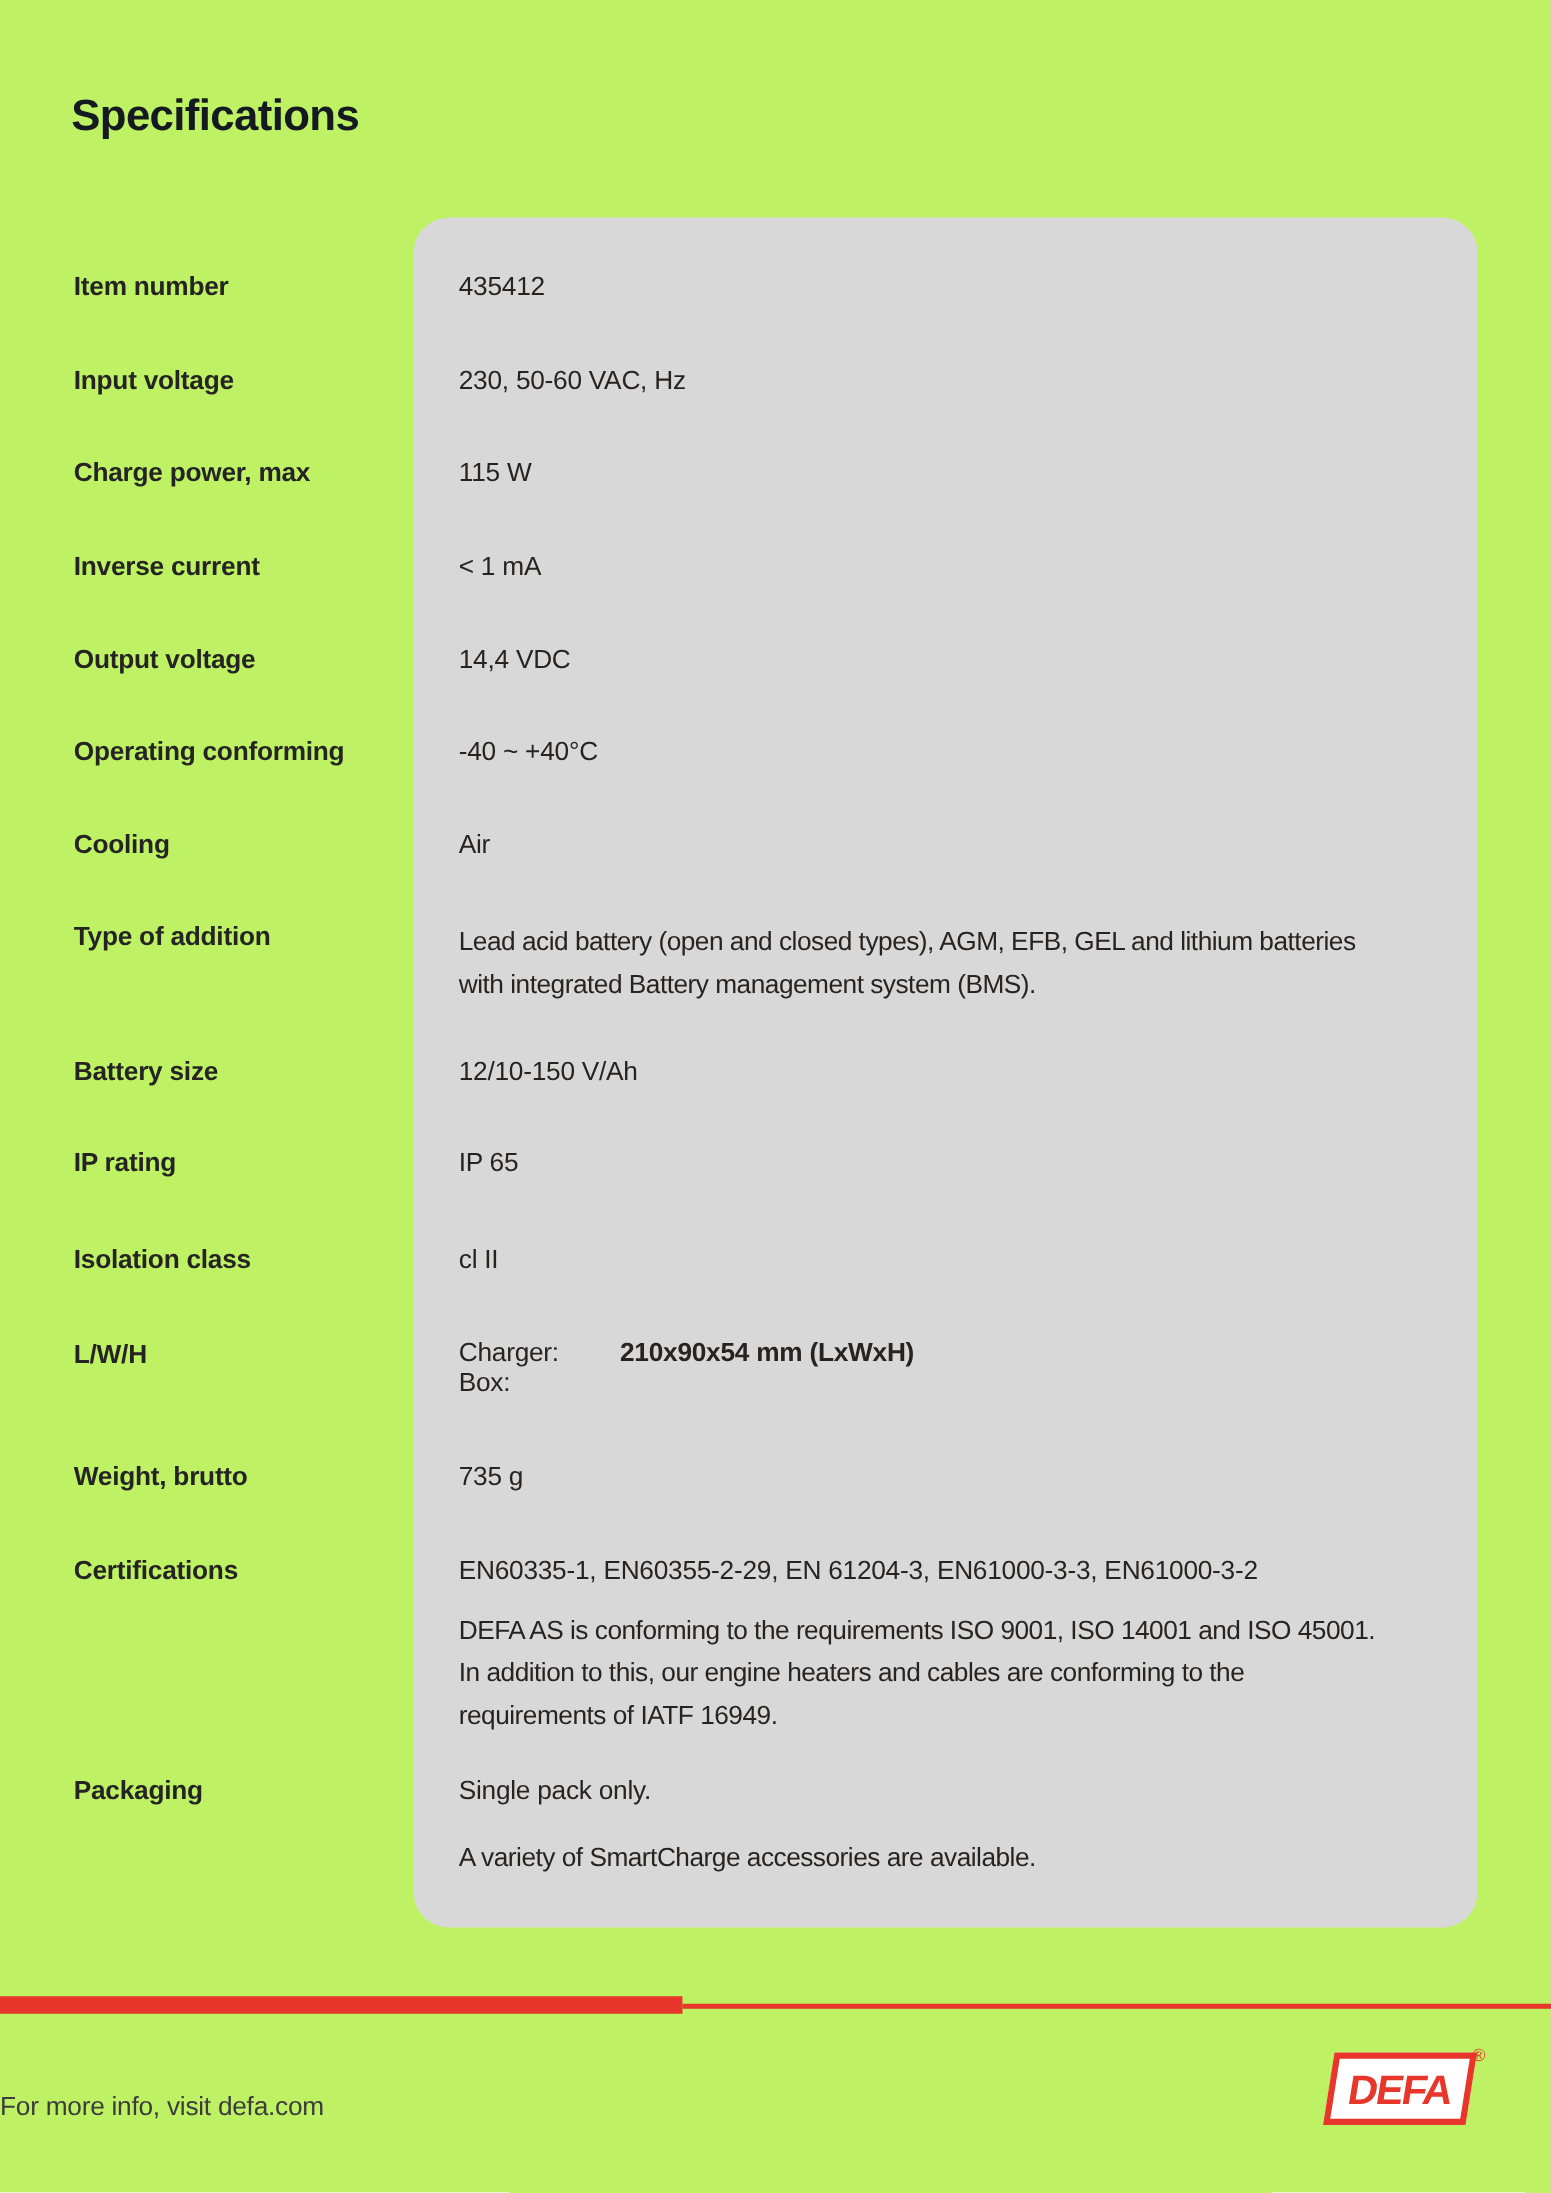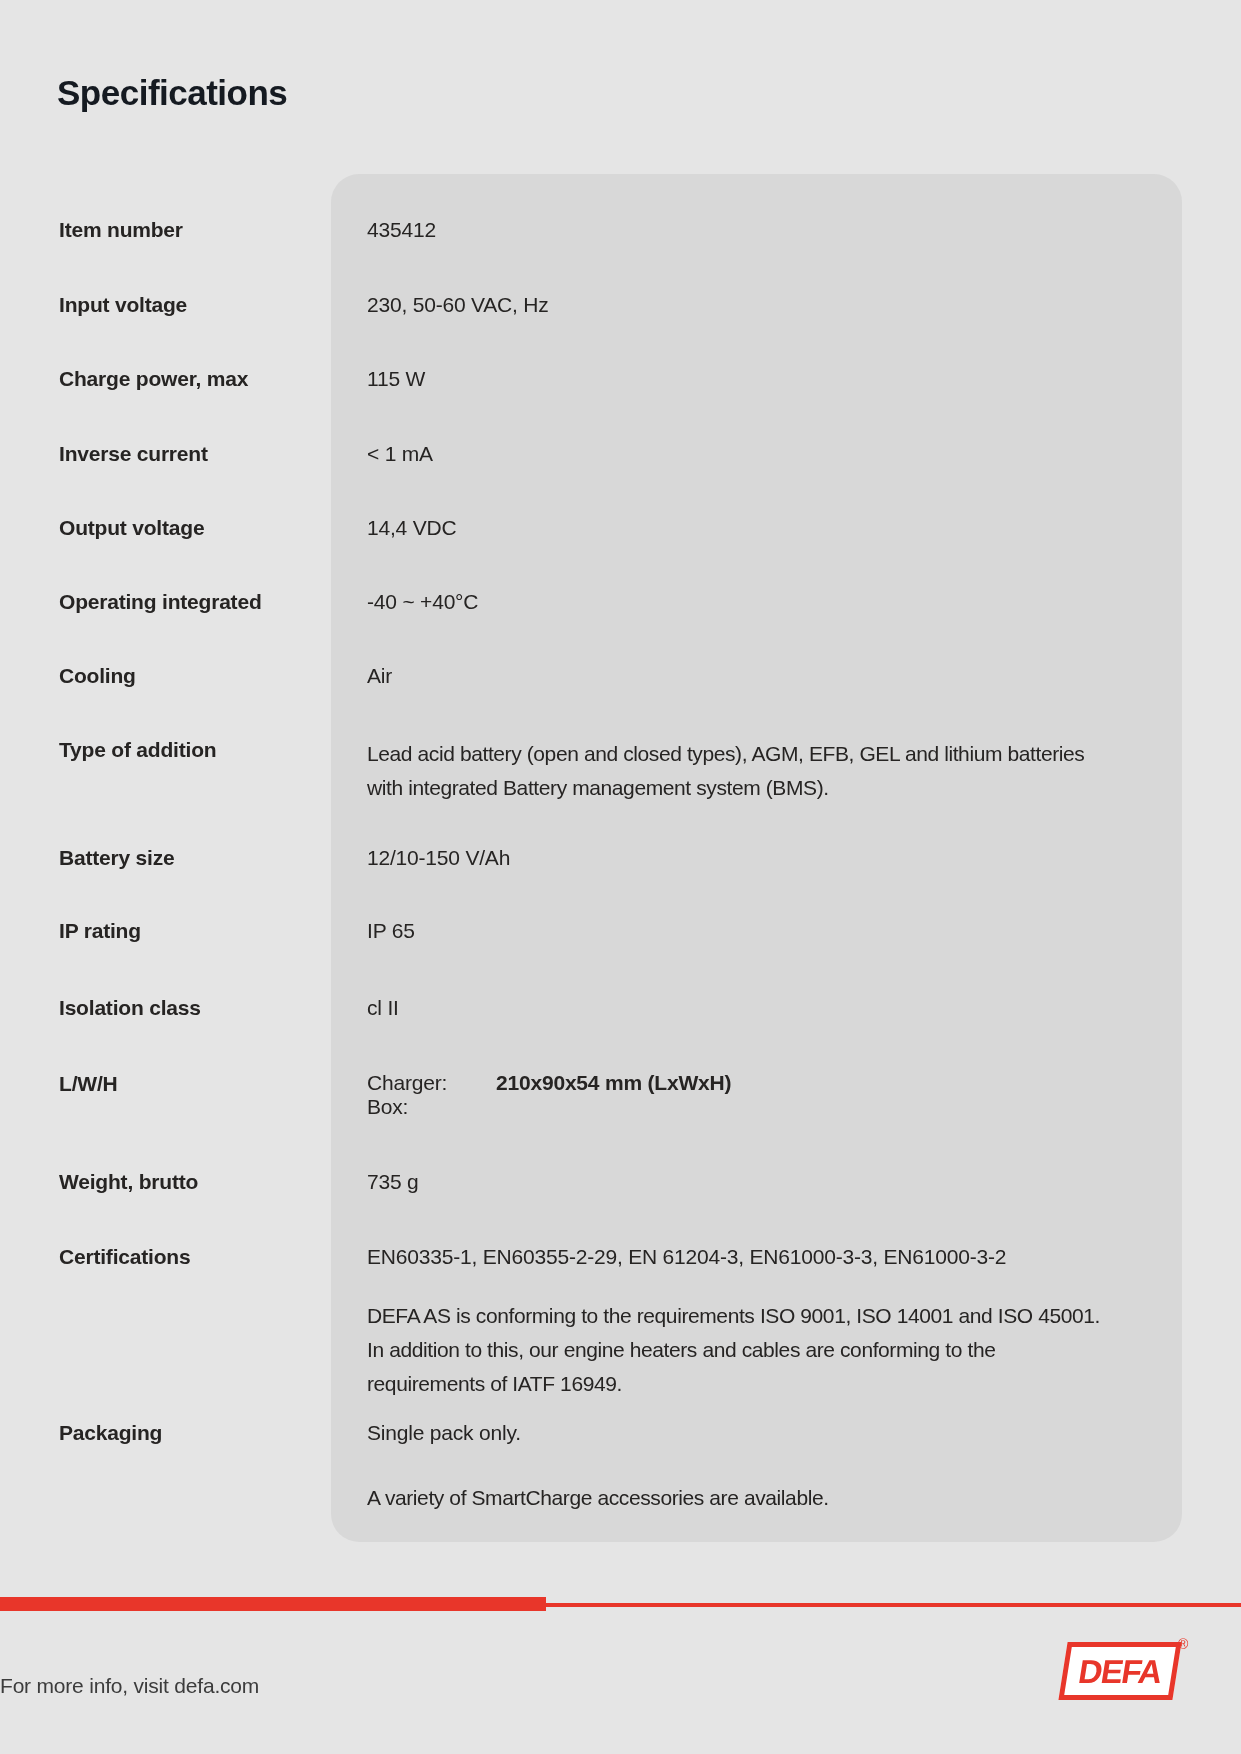--- a/index.html
+++ b/index.html
@@ -1,19 +1,19 @@
 <!DOCTYPE html>
 <html><head>
 <meta charset="utf-8">
 <style>
   html,body{margin:0;padding:0;background:#ffffff;}
   .page{
     position:relative;
     width:1241px;height:1754px;
-    background:#e5e5e5;
+    background:#bef264;
     font-family:"Liberation Sans", sans-serif;
     color:#2a2827;
     overflow:hidden;
   }
   .page-title{
     position:absolute;left:57px;top:72px;
     font-size:35px;line-height:42px;font-weight:700;
     letter-spacing:-0.5px;color:#151a21;
   }
   .spec-panel{
@@ -29,21 +29,21 @@
   }
   .row .val{
     position:absolute;left:367px;top:0;width:795px;
     font-size:21px;line-height:26px;font-weight:400;
     letter-spacing:-0.2px;color:#262423;
   }
   .val.multiline{white-space:pre;line-height:34px;letter-spacing:-0.4px;}
   .para{
     position:absolute;left:367px;width:795px;
     font-size:21px;line-height:34px;font-weight:400;
-    letter-spacing:-0.4px;color:#262423;white-space:pre;margin-top:11px;
+    letter-spacing:-0.4px;color:#262423;white-space:pre;
   }
   
   .lwh-line{position:relative;height:24px;}
   .lwh-key{
     position:absolute;left:367px;top:0;width:120px;
     font-size:21px;line-height:24px;font-weight:400;color:#262423;letter-spacing:-0.2px;
   }
   .lwh-val{
     position:absolute;left:496px;top:0;width:600px;
     font-size:21px;line-height:24px;font-weight:700;color:#262423;letter-spacing:-0.2px;
@@ -107,21 +107,21 @@
     <div class="lbl">Inverse current</div>
     <div class="val">&lt; 1 mA</div>
   </div>
 
   <div class="row" style="top:515px">
     <div class="lbl">Output voltage</div>
     <div class="val">14,4 VDC</div>
   </div>
 
   <div class="row" style="top:589px">
-    <div class="lbl">Operating integrated</div>
+    <div class="lbl">Operating conforming</div>
     <div class="val">-40 ~ +40°C</div>
   </div>
 
   <div class="row" style="top:663px">
     <div class="lbl">Cooling</div>
     <div class="val">Air</div>
   </div>
 
   <div class="row" style="top:737px">
     <div class="lbl">Type of addition</div>

